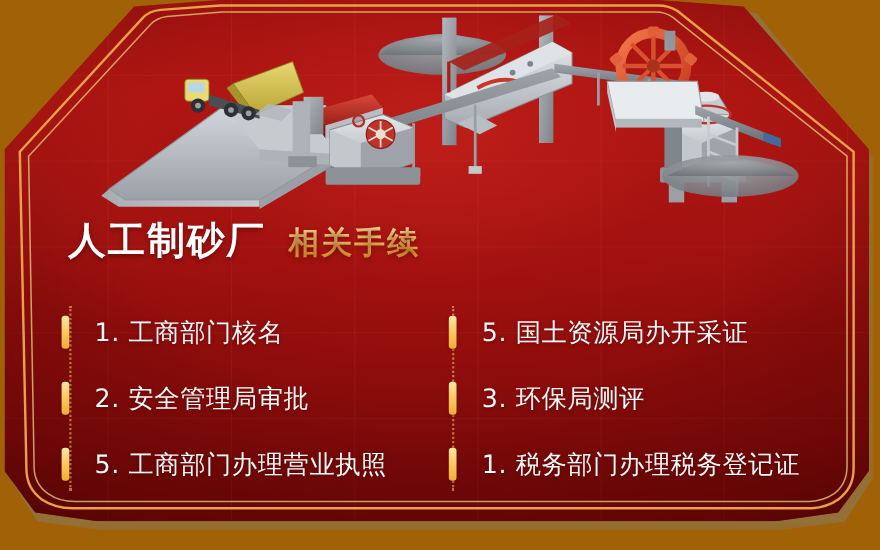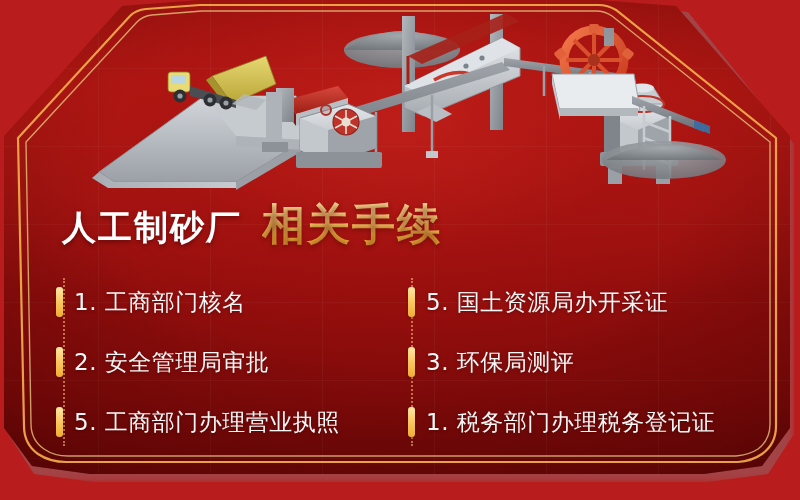--- a/index.html
+++ b/index.html
@@ -5,21 +5,21 @@
   html, body {
     margin: 0;
     padding: 0;
     background: #ffffff;
   }
   #root {
     position: relative;
     width: 800px;
     height: 500px;
     overflow: hidden;
-    background: #b91c1c;
+    background: #a16207;
     font-family: "DejaVu Sans", "Liberation Sans", sans-serif;
   }
 
   
   .panel-shadow {
     position: absolute;
     left: 8px; top: 4px;
     width: 786px; height: 478px;
     background: rgba(120,140,150,0.35);
     filter: blur(4px);
@@ -101,21 +101,21 @@
     gap: 20px;
   }
   .title-white {
     font-size: 34px;
     font-weight: bold;
     color: #ffffff;
     letter-spacing: 2px;
     text-shadow: 0 2px 4px rgba(60,0,0,0.55);
   }
   .title-gold {
-    font-size: 43px;
+    font-size: 28px;
     font-weight: bold;
     letter-spacing: 2px;
     background: linear-gradient(180deg, #ffe9a8 0%, #fdd06a 45%, #f0b43e 70%, #e8a829 100%);
     -webkit-background-clip: text;
     background-clip: text;
     color: #f7c85a;
     -webkit-text-fill-color: transparent;
     text-shadow: 0 2px 5px rgba(70,0,0,0.45);
   }
 
@@ -136,20 +136,21 @@
     height: 168px;
     border-left: 2px dotted rgba(255,200,120,0.55);
   }
 
   .item {
     position: relative;
     height: 60px;
     display: flex;
     align-items: center;
     z-index: 2;
+    gap: 12px;
   }
   .bar {
     width: 7px;
     height: 30px;
     border-radius: 3px;
     background: linear-gradient(180deg, #ffe7a4 0%, #fcc75f 50%, #f0ad34 100%);
     box-shadow: 0 1px 3px rgba(60,0,0,0.4);
     flex: 0 0 auto;
   }
   .item-text {

